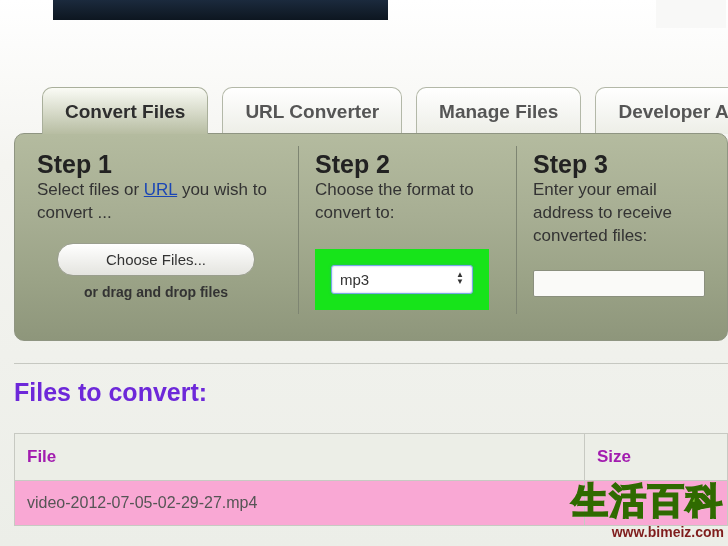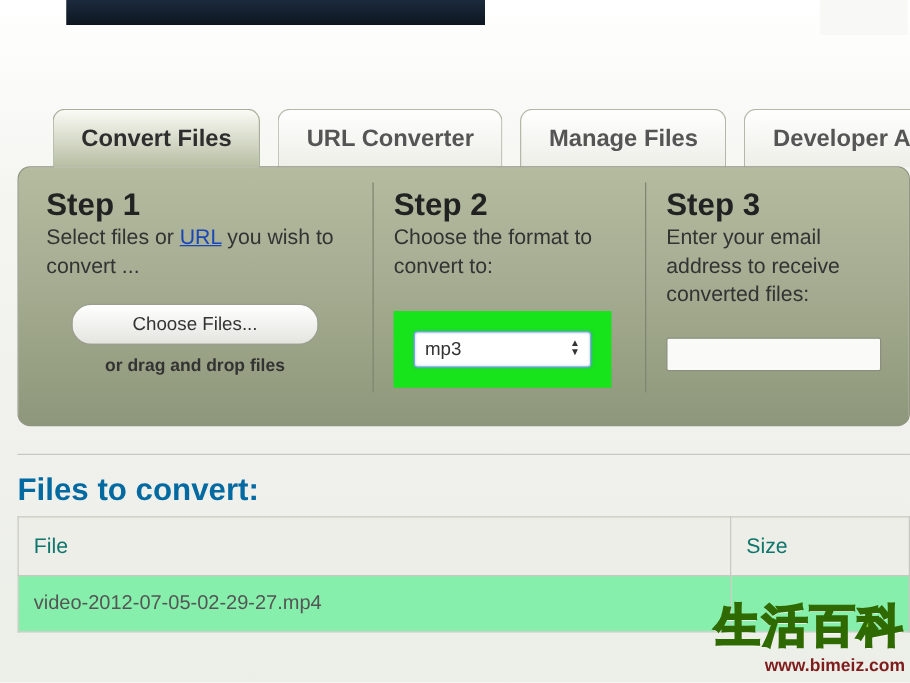--- a/index.html
+++ b/index.html
@@ -147,40 +147,40 @@
       border-radius: 2px;
     }
     .hr {
       border: none;
       border-top: 1px solid #c6c8c1;
       margin: 22px 0 14px 0;
     }
     .files-heading {
       font-size: 25px;
       font-weight: bold;
-      color: #0369a1;
-      margin-bottom: 6px;
+      color: #6d28d9;
+      margin-bottom: 26px;
     }
     table {
       width: 100%;
       border-collapse: collapse;
     }
     th, td {
       text-align: left;
       padding: 13px 12px;
       border: 1px solid #c7c9c2;
       font-size: 17px;
     }
     th {
       background: #eceee7;
-      color: #0f766e;
-      font-weight: normal;
+      color: #a21caf;
+      font-weight: bold;
     }
     td {
-      background: #86efac;
+      background: #f9a8d4;
       color: #555;
       font-size: 16px;
     }
     .col-file { width: 570px; }
     .watermark {
       position: absolute;
       right: 4px;
       bottom: 6px;
       text-align: right;
       pointer-events: none;

